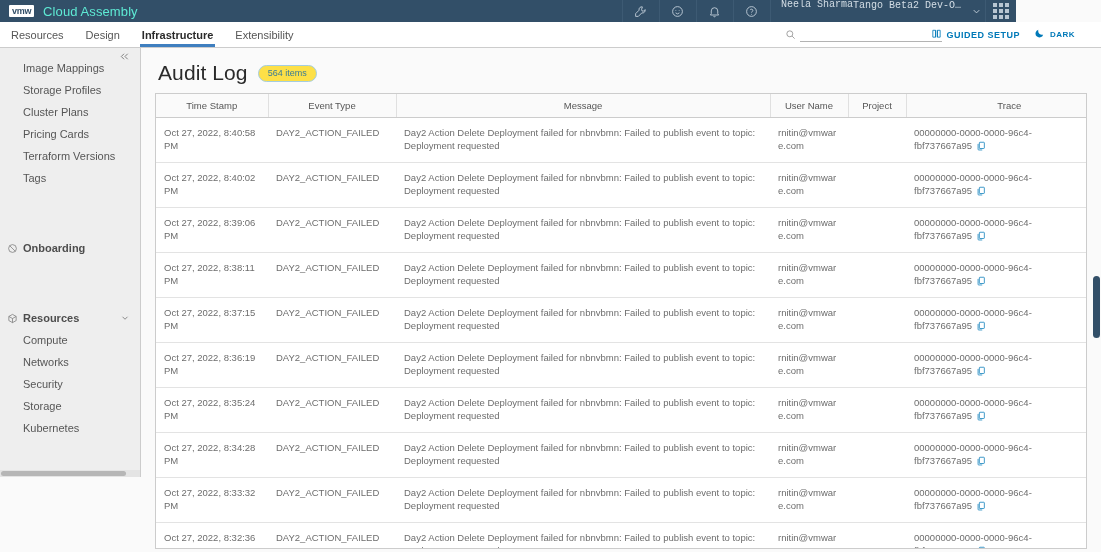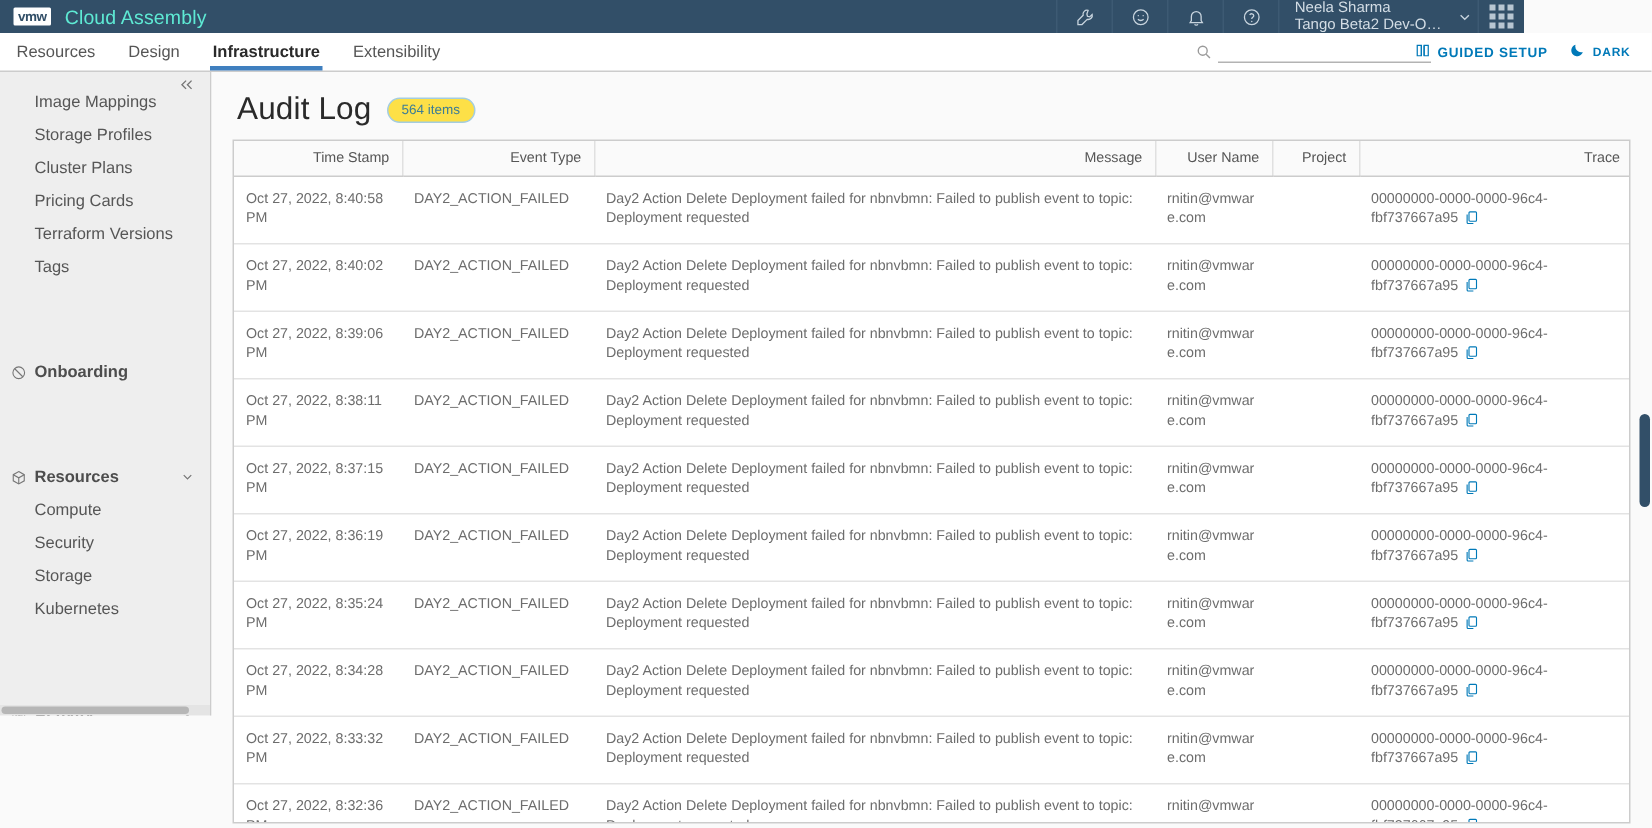--- a/index.html
+++ b/index.html
@@ -41,24 +41,25 @@
   .topbar-spacer { flex: 1; }
   .topbar-icon {
     width: 37px; height: 22px;
     display: flex; align-items: center; justify-content: center;
     color: #c8d4de;
     border-left: 1px solid #3d5a73;
   }
   .topbar-icon svg { display:block; }
   .user-block {
     height: 22px;
-    display: flex; flex-direction: column; justify-content: center;
+    display: flex; flex-direction: row; justify-content: center;
     padding: 0 6px 0 10px;
     border-left: 1px solid #3d5a73;
     min-width: 100px;
+    font-family: Liberation Mono, monospace;
   }
   .user-block .uname {
     font-size: 10px; color: #d3dde5; line-height: 10px;
     white-space: nowrap;
   }
   .user-block .uorg {
     font-size: 10px; color: #d3dde5; line-height: 11px;
     white-space: nowrap;
   }
   .user-caret {
@@ -107,21 +108,21 @@
     height:15px; color:#565656;
   }
   .guided-setup {
     display:flex; align-items:center; gap:4px;
     color:#0079b8; font-size:9px; font-weight:bold;
     letter-spacing:0.5px; margin-right:14px;
   }
   .dark-toggle {
     display:flex; align-items:center; gap:5px;
     color:#0079b8; font-size:8px; font-weight:bold;
-    letter-spacing:0.5px; margin-right:14px;
+    letter-spacing:0.5px; margin-right:26px;
   }
 
   
   .sidebar {
     position: absolute; top: 48px; left: 0;
     width: 141px; height: 429px;
     background: #eeeeee;
     border-right: 1px solid #cccccc;
     overflow: hidden;
   }
@@ -198,21 +199,21 @@
     border: 1px solid #cccccc;
     background: #fff;
     height: 456px;
     overflow: hidden;
     position: relative;
   }
   table { border-collapse: collapse; width: 100%; table-layout: fixed; }
   thead th {
     background: #fafafa;
     border-bottom: 1px solid #cccccc;
-    text-align: right;
+    text-align: center;
     font-size: 9.5px;
     font-weight: normal;
     color: #565656;
     padding: 6px 8px 6px 8px;
     height: 22px;
     vertical-align: middle;
     border-right: 1px solid #e0e0e0;
   }
   thead th:last-child { border-right: 0; padding-left: 32px; }
   tbody td {
@@ -391,20 +392,23 @@
         </span>
         <span class="s-label">Resources</span>
         <span class="side-caret">
           <svg width="10" height="10" viewBox="0 0 24 24" fill="none" stroke="currentColor" stroke-width="2">
             <path d="M6 9l6 6 6-6"></path>
           </svg>
         </span>
       </div>
       <div class="side-item child">
         <span class="s-label">Compute</span>
+      </div>
+      <div class="side-item child">
+        <span class="s-label">Networks</span>
       </div>
       <div class="side-item child">
         <span class="s-label">Security</span>
       </div>
       <div class="side-item child">
         <span class="s-label">Storage</span>
       </div>
       <div class="side-item child">
         <span class="s-label">Kubernetes</span>
       </div>

